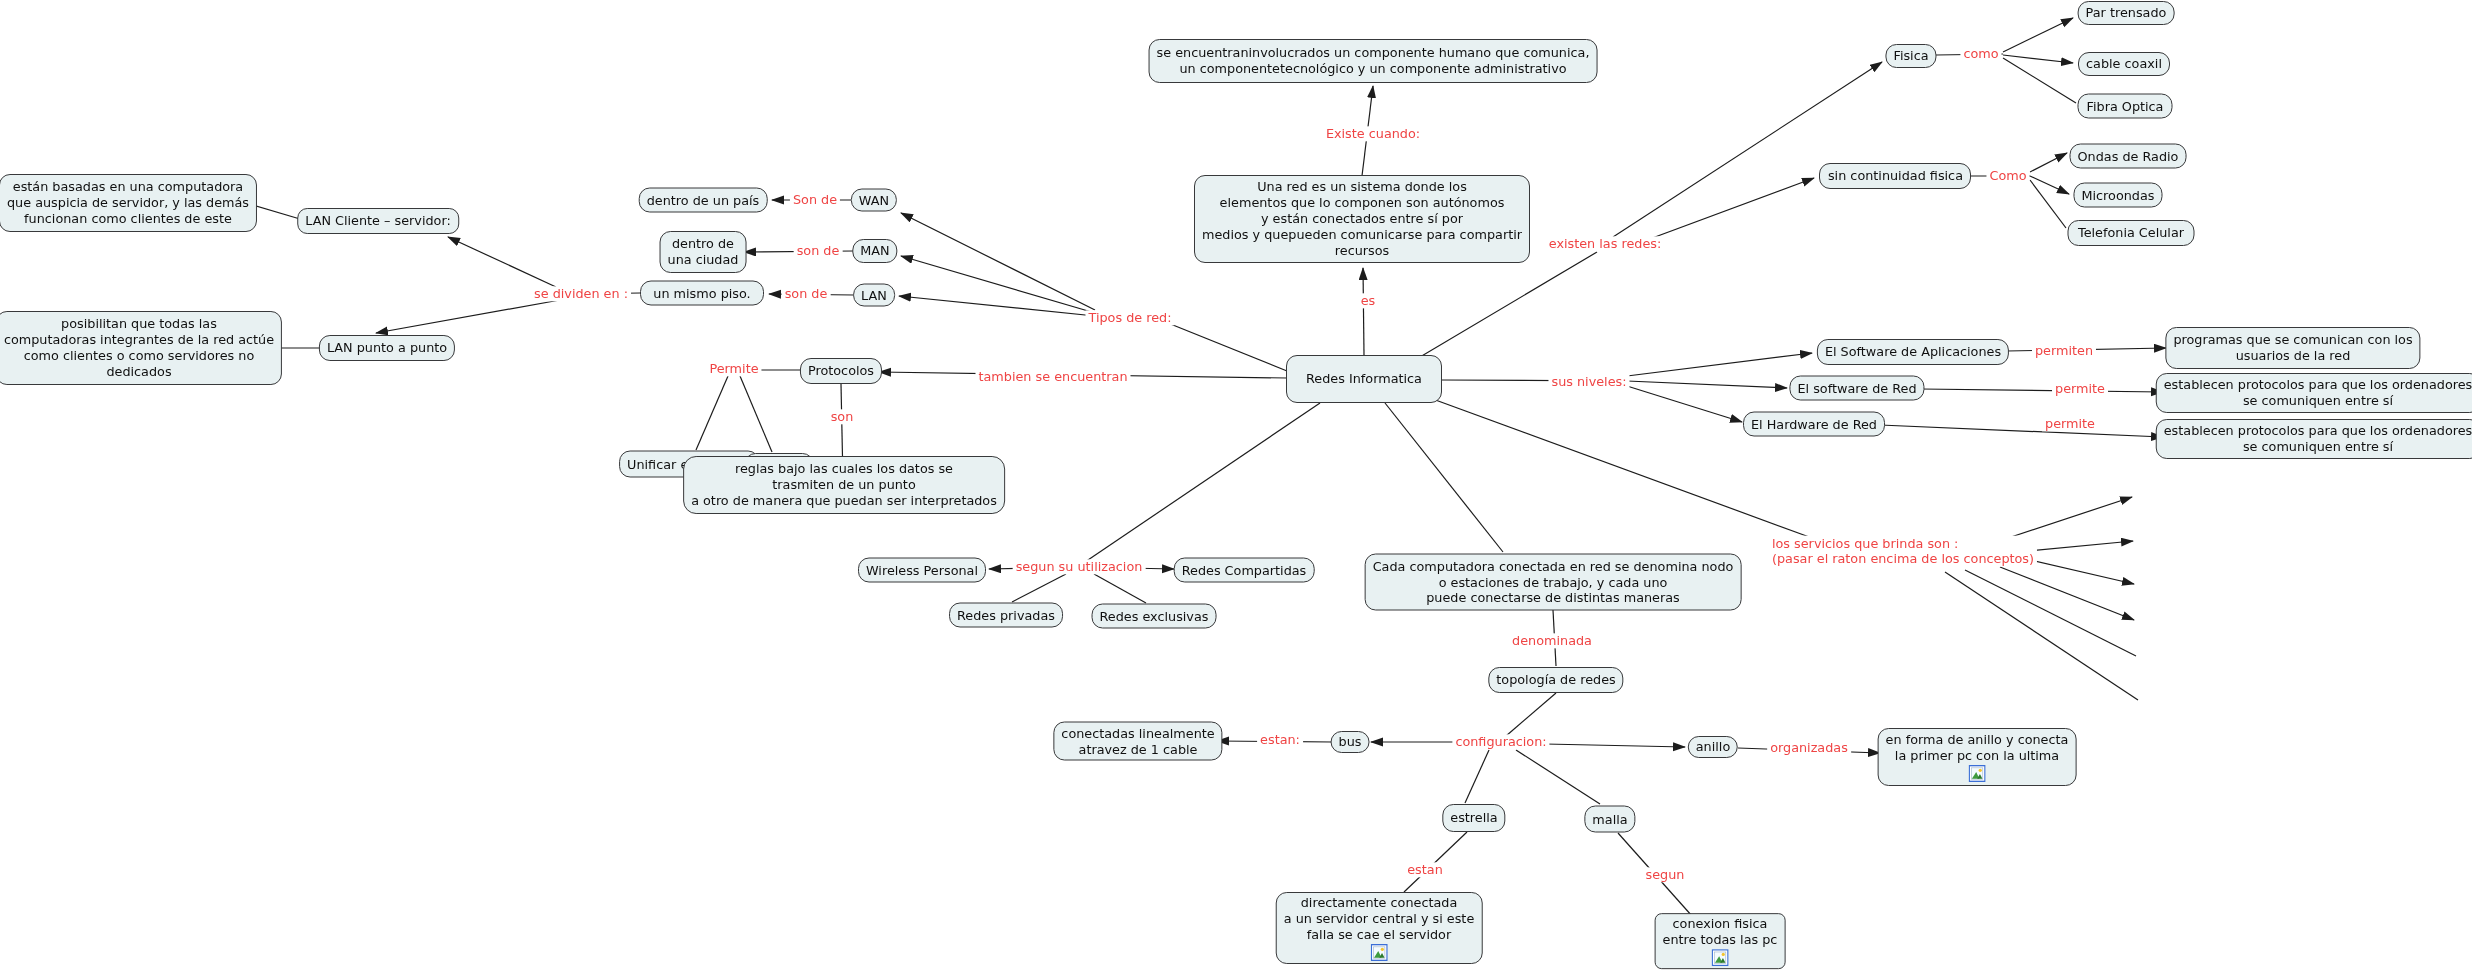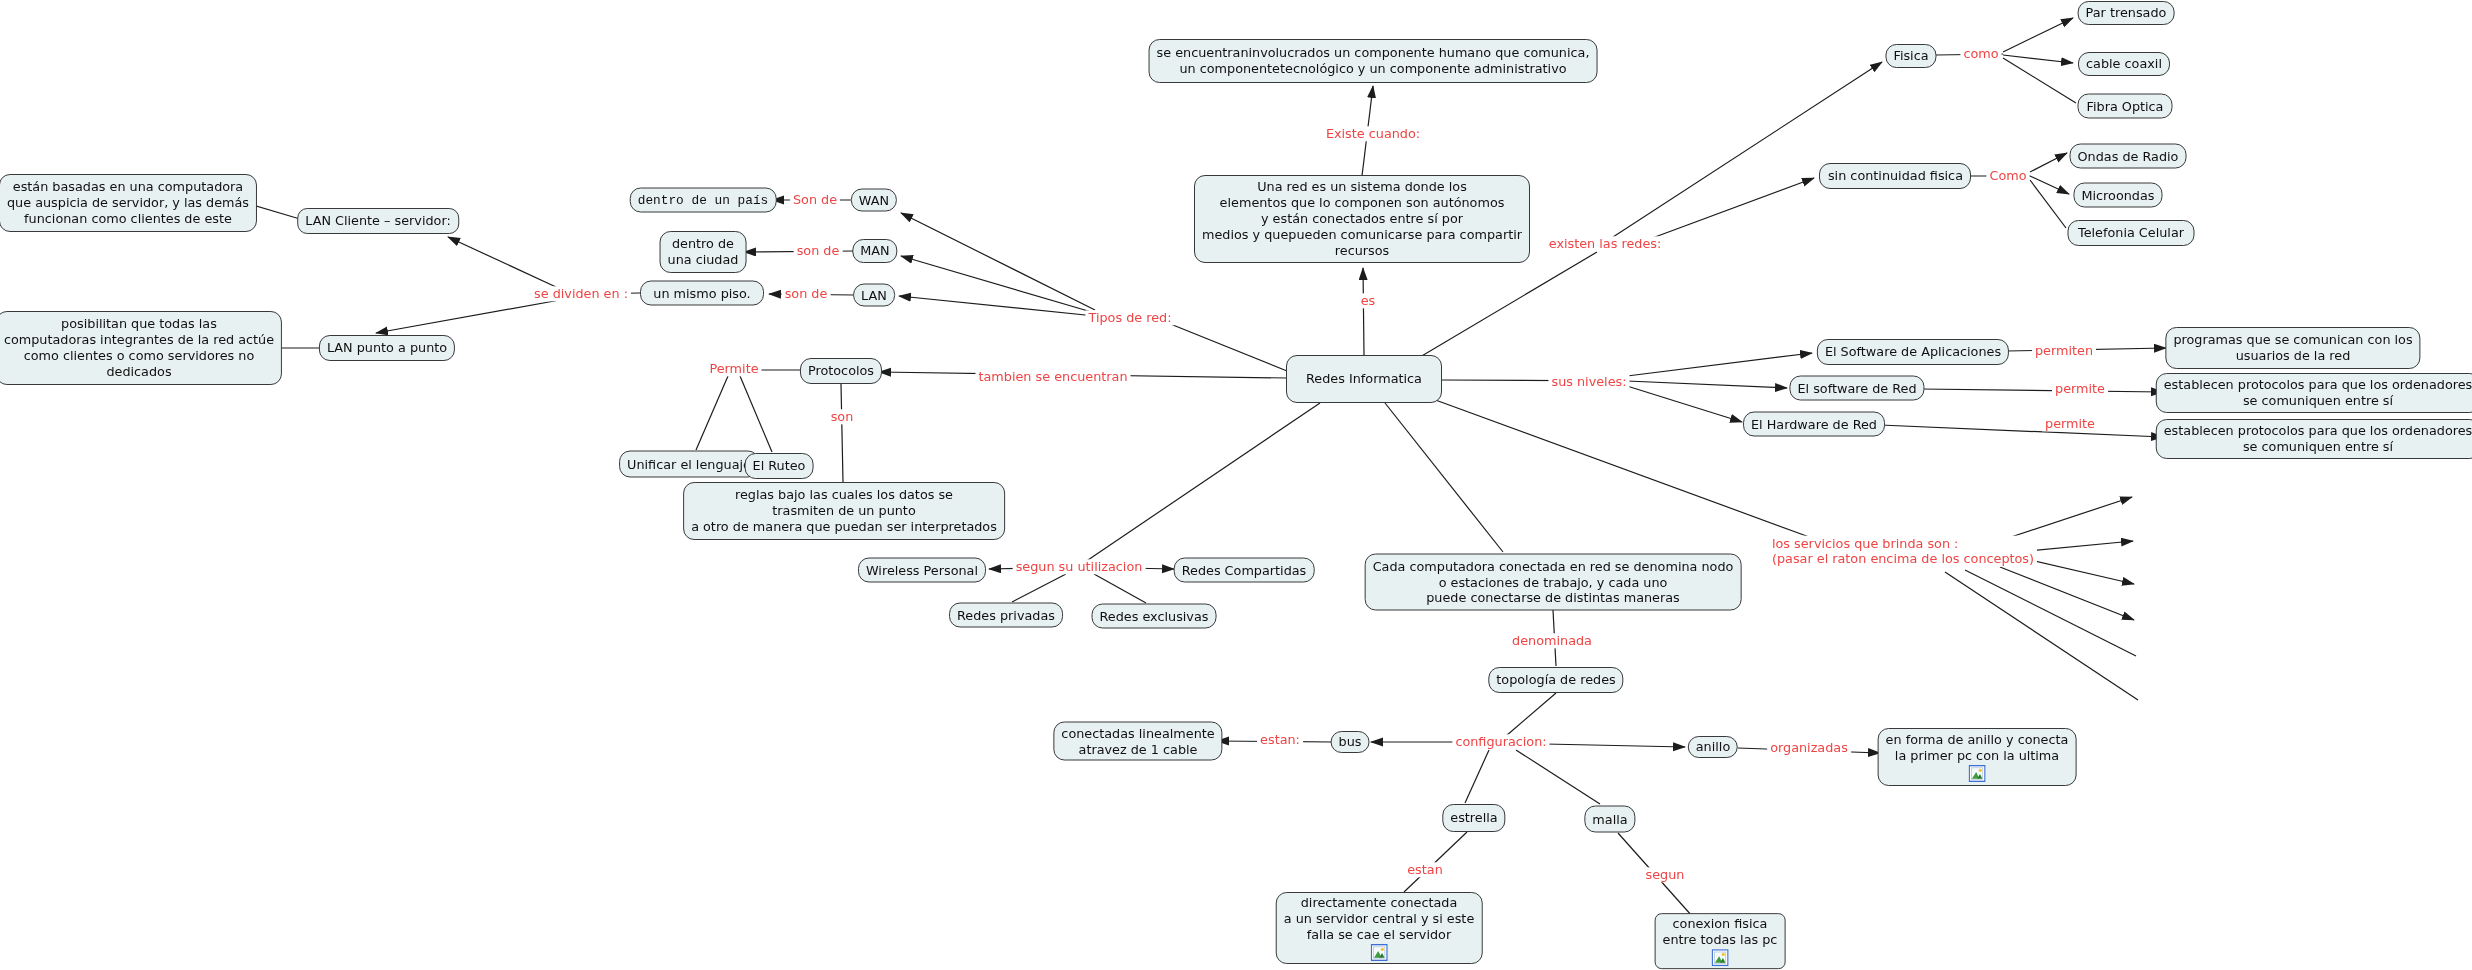--- a/index.html
+++ b/index.html
@@ -129,39 +129,39 @@
       <div class="node" style="left: 1913px; top: 352px; min-width: 188px; min-height: 26px;"><span>El Software de Aplicaciones</span></div>
       <div class="node" style="left: 2293px; top: 348px; min-width: 244px; min-height: 42px; align-items: flex-end;"><span>programas que se comunican con los
 usuarios de la red</span></div>
       <div class="node" style="left: 1857px; top: 388px; min-width: 128px; min-height: 25px;"><span>El software de Red</span></div>
       <div class="node" style="left: 2318px; top: 393px; min-width: 304px; min-height: 40px;"><span>establecen protocolos para que los ordenadores
 se comuniquen entre sí</span></div>
       <div class="node" style="left: 1814px; top: 424px; min-width: 132px; min-height: 25px;"><span>El Hardware de Red</span></div>
       <div class="node" style="left: 2318px; top: 439px; min-width: 304px; min-height: 40px;"><span>establecen protocolos para que los ordenadores
 se comuniquen entre sí</span></div>
       <div class="node" style="left: 874px; top: 200px; min-width: 46px; min-height: 23px;"><span>WAN</span></div>
-      <div class="node" style="left: 703px; top: 200px; min-width: 127px; min-height: 25px; font-family: Liberation Mono, monospace;"><span>dentro de un país</span></div>
+      <div class="node" style="left: 703px; top: 200px; min-width: 127px; min-height: 25px;"><span>dentro de un país</span></div>
       <div class="node" style="left: 875px; top: 251px; min-width: 44px; min-height: 24px;"><span>MAN</span></div>
       <div class="node" style="left: 703px; top: 252px; min-width: 76px; min-height: 42px;"><span>dentro de
 una ciudad</span></div>
       <div class="node" style="left: 874px; top: 295px; min-width: 41px; min-height: 23px;"><span>LAN</span></div>
       <div class="node" style="left: 702px; top: 293px; min-width: 124px; min-height: 25px;"><span>un mismo piso.</span></div>
       <div class="node" style="left: 378px; top: 221px; min-width: 155px; min-height: 26px; border-radius: 10px;"><span>LAN Cliente – servidor:</span></div>
       <div class="node" style="left: 128px; top: 203px; min-width: 242px; min-height: 58px;"><span>están basadas en una computadora
 que auspicia de servidor, y las demás
 funcionan como clientes de este</span></div>
       <div class="node" style="left: 387px; top: 348px; min-width: 130px; min-height: 26px;"><span>LAN punto a punto</span></div>
       <div class="node" style="left: 139px; top: 348px; min-width: 266px; min-height: 74px;"><span>posibilitan que todas las
 computadoras integrantes de la red actúe
 como clientes o como servidores no
 dedicados</span></div>
       <div class="node" style="left: 841px; top: 371px; min-width: 64px; min-height: 26px;"><span>Protocolos</span></div>
       <div class="node" style="left: 689px; top: 464px; min-width: 112px; min-height: 27px;"><span>Unificar el lenguaje</span></div>
       <div class="node" style="left: 779px; top: 466px; min-width: 58px; min-height: 26px;"><span>El Ruteo</span></div>
-      <div class="node" style="left: 844px; top: 511px; min-width: 252px; min-height: 58px;"><span>reglas bajo las cuales los datos se
+      <div class="node" style="left: 844px; top: 485px; min-width: 252px; min-height: 58px; border-radius: 13px;"><span>reglas bajo las cuales los datos se
 trasmiten de un punto
 a otro de manera que puedan ser interpretados</span></div>
       <div class="node" style="left: 922px; top: 570px; min-width: 122px; min-height: 25px;"><span>Wireless Personal</span></div>
       <div class="node" style="left: 1244px; top: 570px; min-width: 132px; min-height: 25px;"><span>Redes Compartidas</span></div>
       <div class="node" style="left: 1006px; top: 615px; min-width: 108px; min-height: 25px;"><span>Redes privadas</span></div>
       <div class="node" style="left: 1154px; top: 616px; min-width: 118px; min-height: 25px;"><span>Redes exclusivas</span></div>
       <div class="node" style="left: 1553px; top: 582px; min-width: 362px; min-height: 57px;"><span>Cada computadora conectada en red se denomina nodo
 o estaciones de trabajo, y cada uno
 puede conectarse de distintas maneras</span></div>
       <div class="node" style="left: 1556px; top: 680px; min-width: 128px; min-height: 26px;"><span>topología de redes</span></div>

